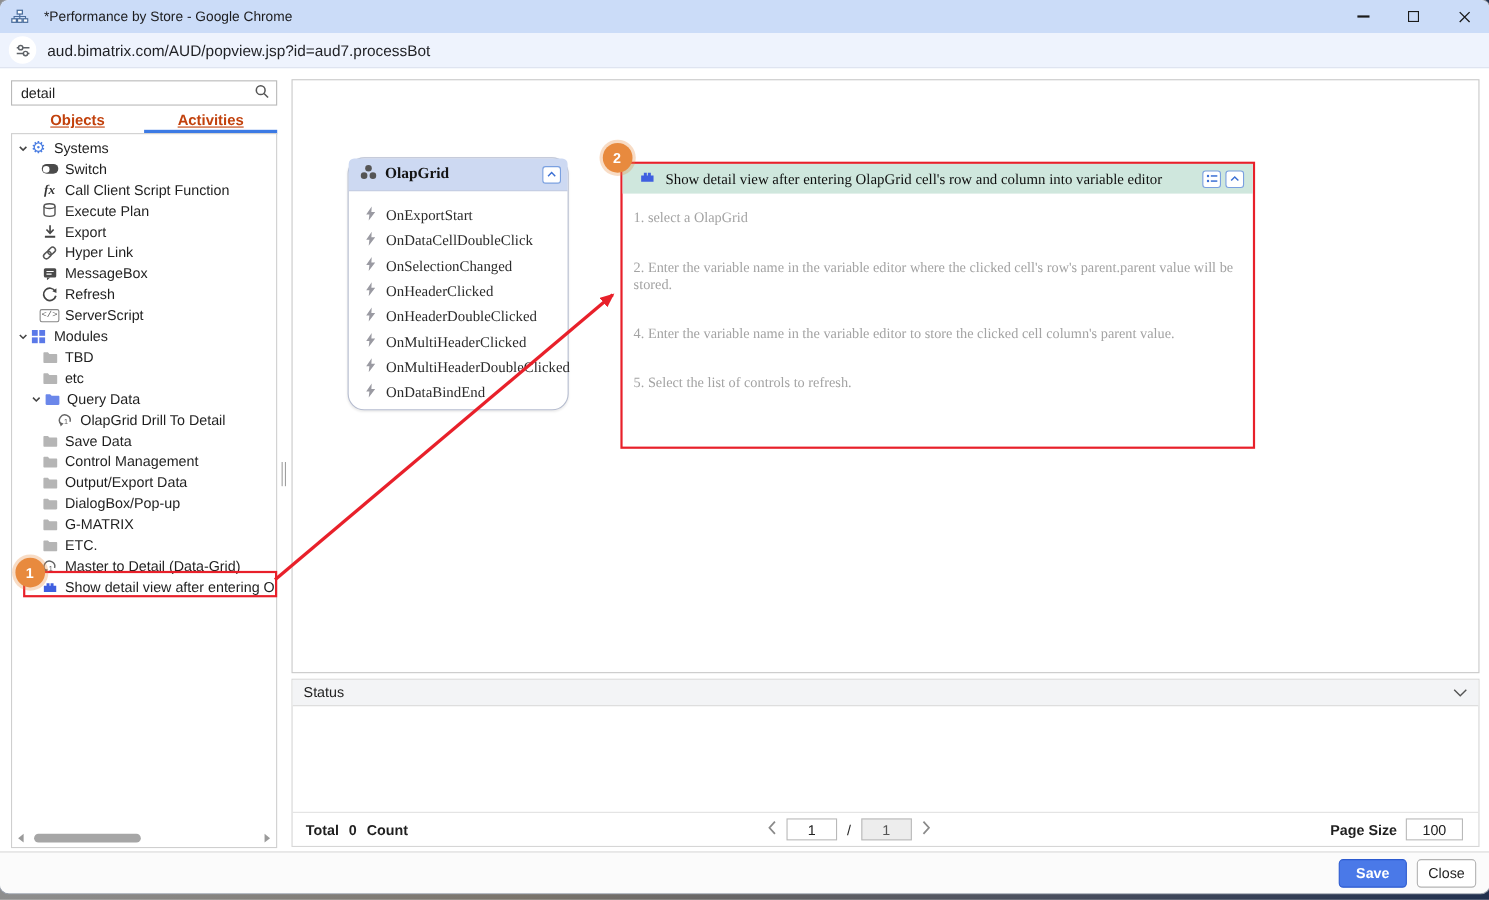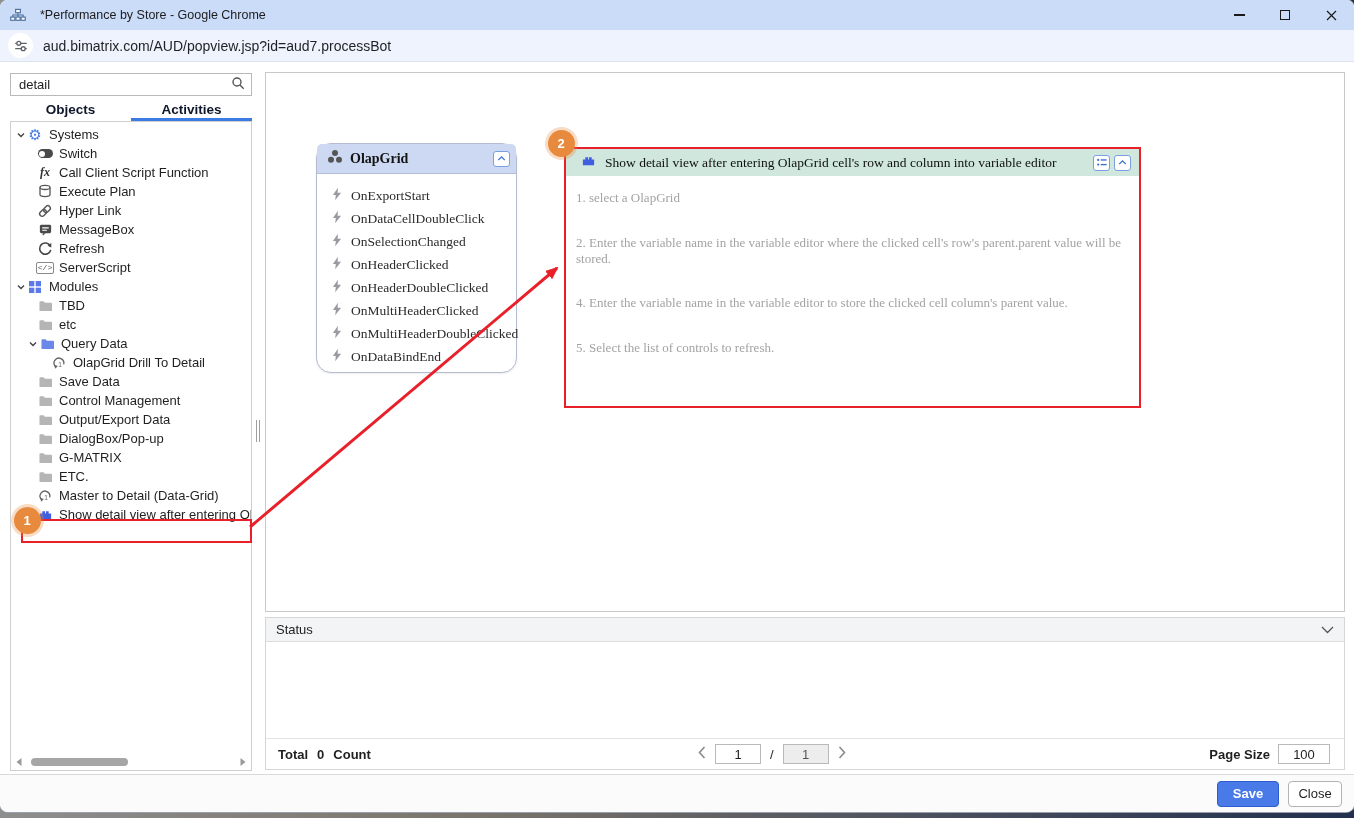--- a/index.html
+++ b/index.html
@@ -33,21 +33,21 @@
   .tune-circle { width:25px; height:25px; border-radius:50%; background:#fff; display:flex; align-items:center; justify-content:center; }
   .url-text { font-size:14px; color:#1f2024; }
   
   .searchbox {
     position:absolute; left:10px; top:73px; width:242px; height:23px;
     border:1px solid #b9b9b9; background:#fff; display:flex; align-items:center;
     padding:0 6px 0 8px; font-size:13px; color:#222;
   }
   .searchbox input { border:none; outline:none; flex:1; font-size:13px; font-family:Liberation Sans, sans-serif; color:#222; background:transparent; padding:0; }
   .tabs { position:absolute; left:10px; top:98px; width:242px; height:23px; display:flex; }
-  .tab { flex:1; display:flex; align-items:center; justify-content:center; font-size:13.5px; font-weight:600; color:#0f172a; position:relative; }
+  .tab { flex:1; display:flex; align-items:center; justify-content:center; font-size:13.5px; font-weight:600; color:#c2410c; position:relative;text-decoration:underline; }
   .tab.active { font-weight:700; }
   .tab.active .underline { position:absolute; left:0; right:0; bottom:-1px; height:4px; background:#3c7ae4; }
   .treebox {
     position:absolute; left:10px; top:121px; width:242px; height:650px;
     border:1px solid #cfcfcf; background:#fff; overflow:hidden;
   }
   .tree { padding-top:3px; }
   .trow { height:19px; display:flex; align-items:center; font-size:13px; color:#1f1f1f; white-space:nowrap; overflow:hidden; }
   .p1 { padding-left:4px; } .p2 { padding-left:26px; } .p2c { padding-left:16px; } .p3 { padding-left:40px; }
   .chev { width:12px; flex:none; display:flex; align-items:center; justify-content:center; }
@@ -200,20 +200,30 @@
       <div class="trow p2">
         <span class="ticon">
             <svg width="14" height="15" viewBox="0 0 14 15">
               <ellipse cx="7" cy="3.4" rx="5" ry="2.1" fill="none" stroke="#555" stroke-width="1.3"></ellipse>
               <path d="M2 3.4 v7.2 a5 2.1 0 0 0 10 0 v-7.2" fill="none" stroke="#555" stroke-width="1.3"></path>
             </svg>
           </span>
         <span>Execute Plan</span>
       </div>
 
+      <div class="trow p2">
+        <span class="ticon">
+            <svg width="15" height="15" viewBox="0 0 16 16">
+              <path d="M8 2 v7" stroke="#444" stroke-width="1.6" fill="none"></path>
+              <path d="M4.5 6 L8 9.6 L11.5 6" stroke="#444" stroke-width="1.6" fill="none"></path>
+              <path d="M3 13 h10" stroke="#444" stroke-width="1.8"></path>
+            </svg>
+          </span>
+        <span>Export</span>
+      </div>
 
       <div class="trow p2">
         <span class="ticon">
             <svg width="16" height="16" viewBox="0 0 16 16">
               <g transform="rotate(-45 8 8)" stroke="#555" fill="none" stroke-width="1.4">
                 <rect x="1.5" y="5.5" width="7.5" height="5" rx="2.5"></rect>
                 <rect x="7" y="5.5" width="7.5" height="5" rx="2.5"></rect>
               </g>
             </svg>
           </span>

